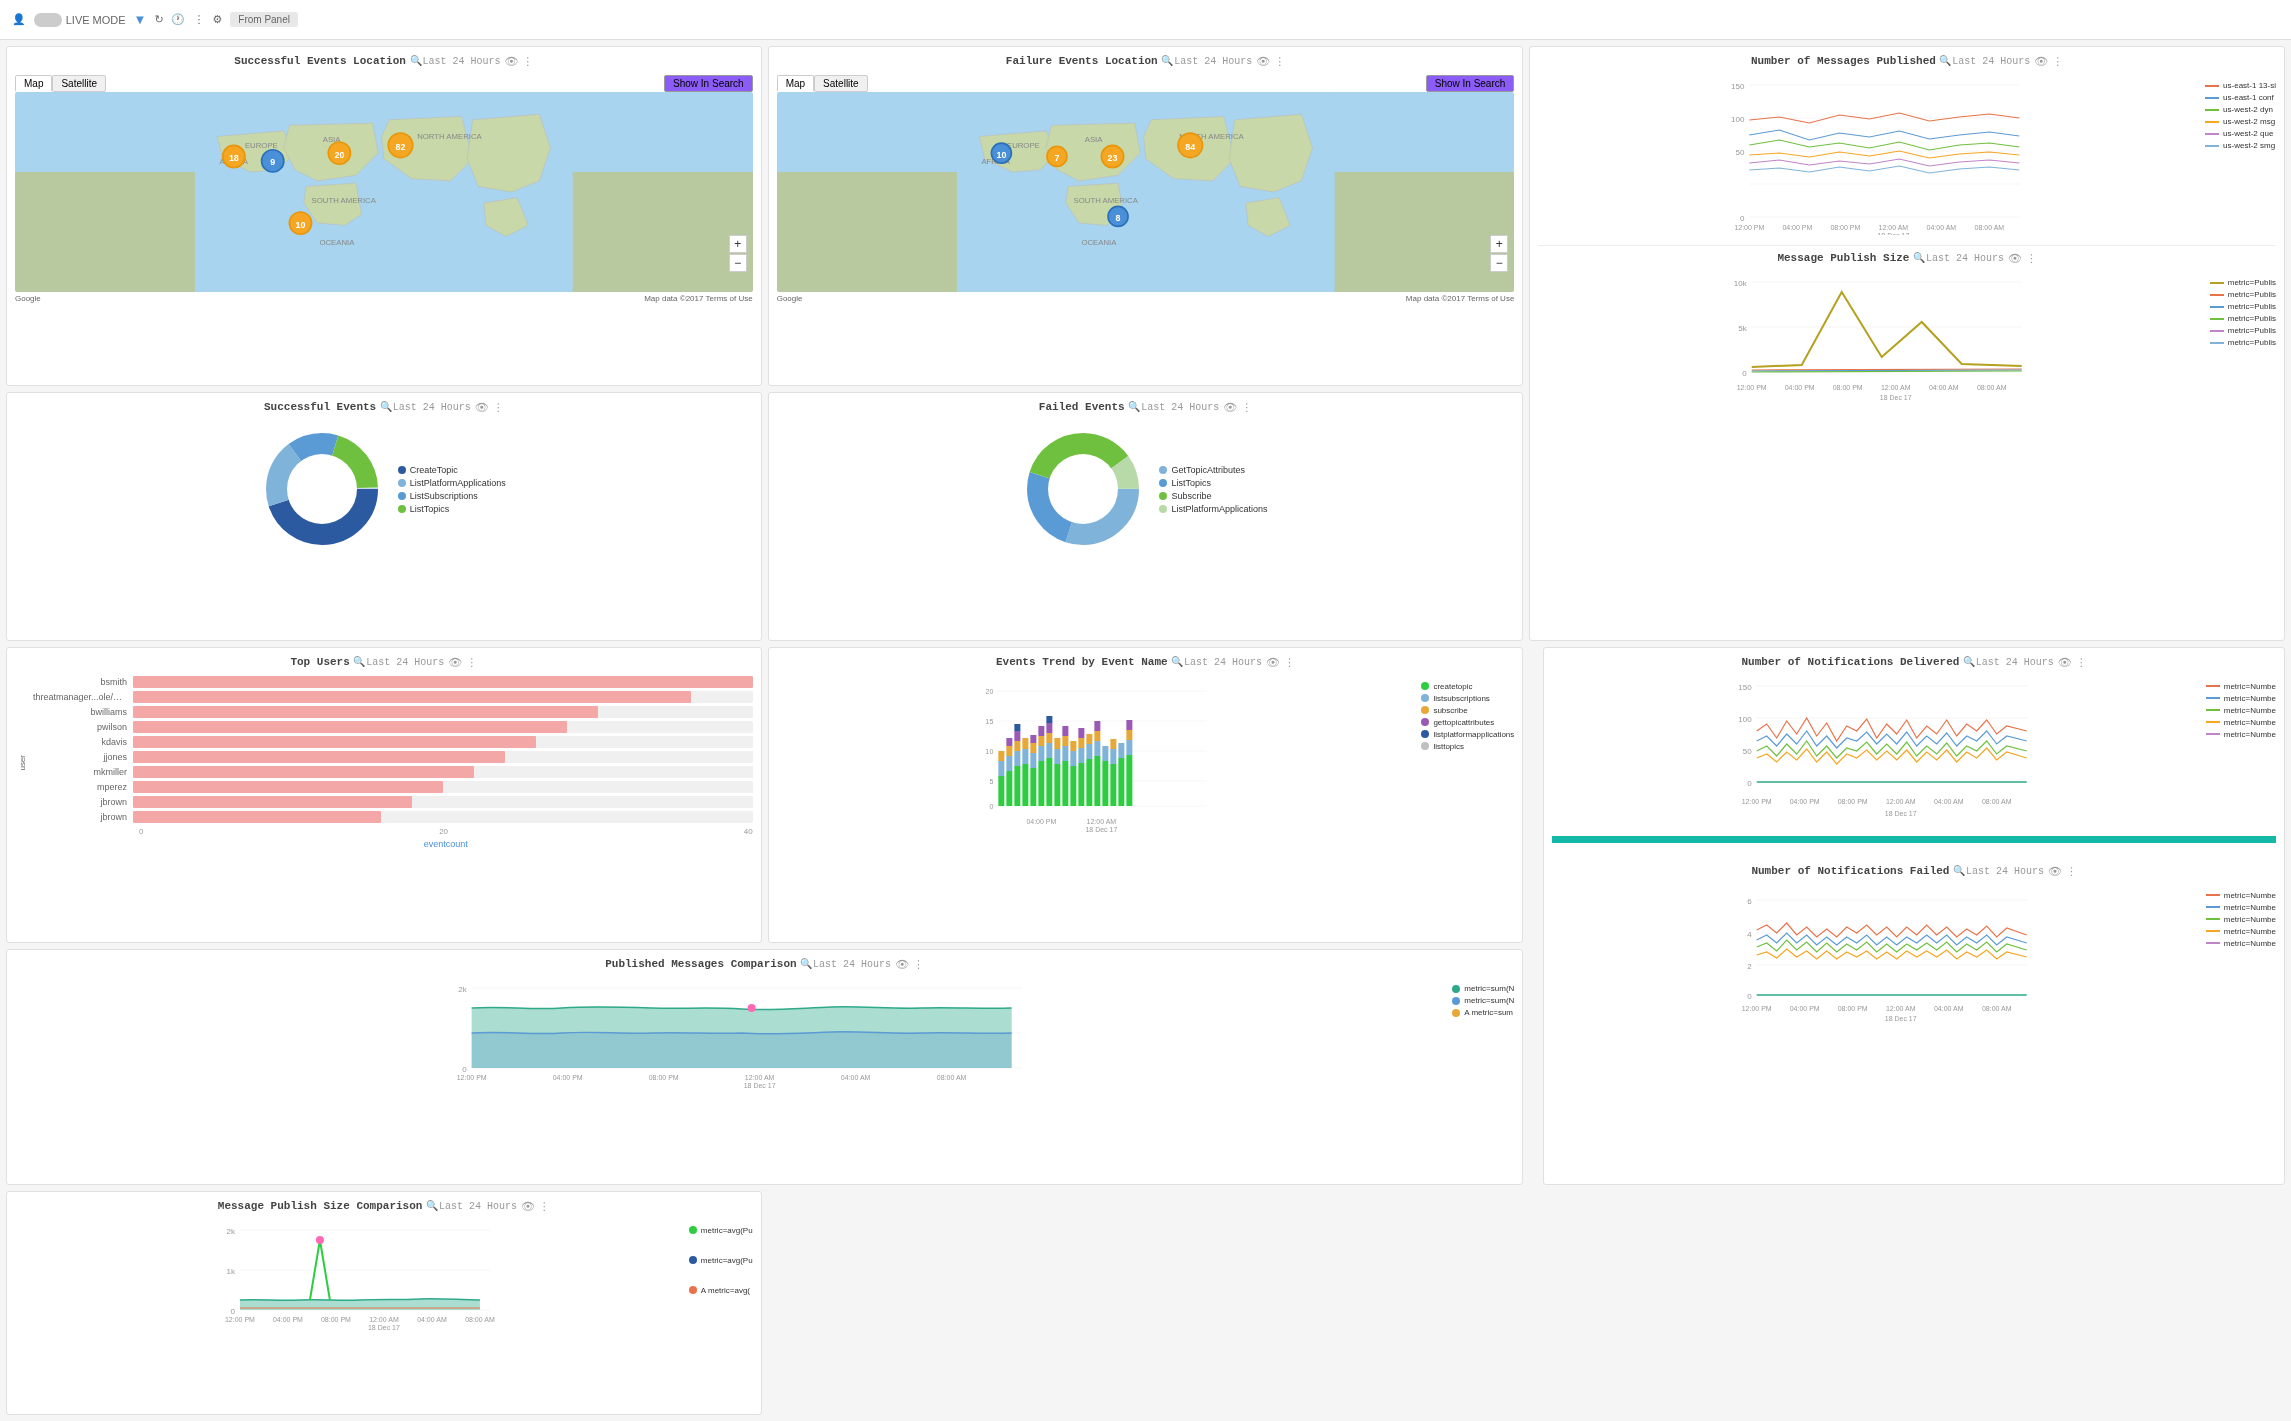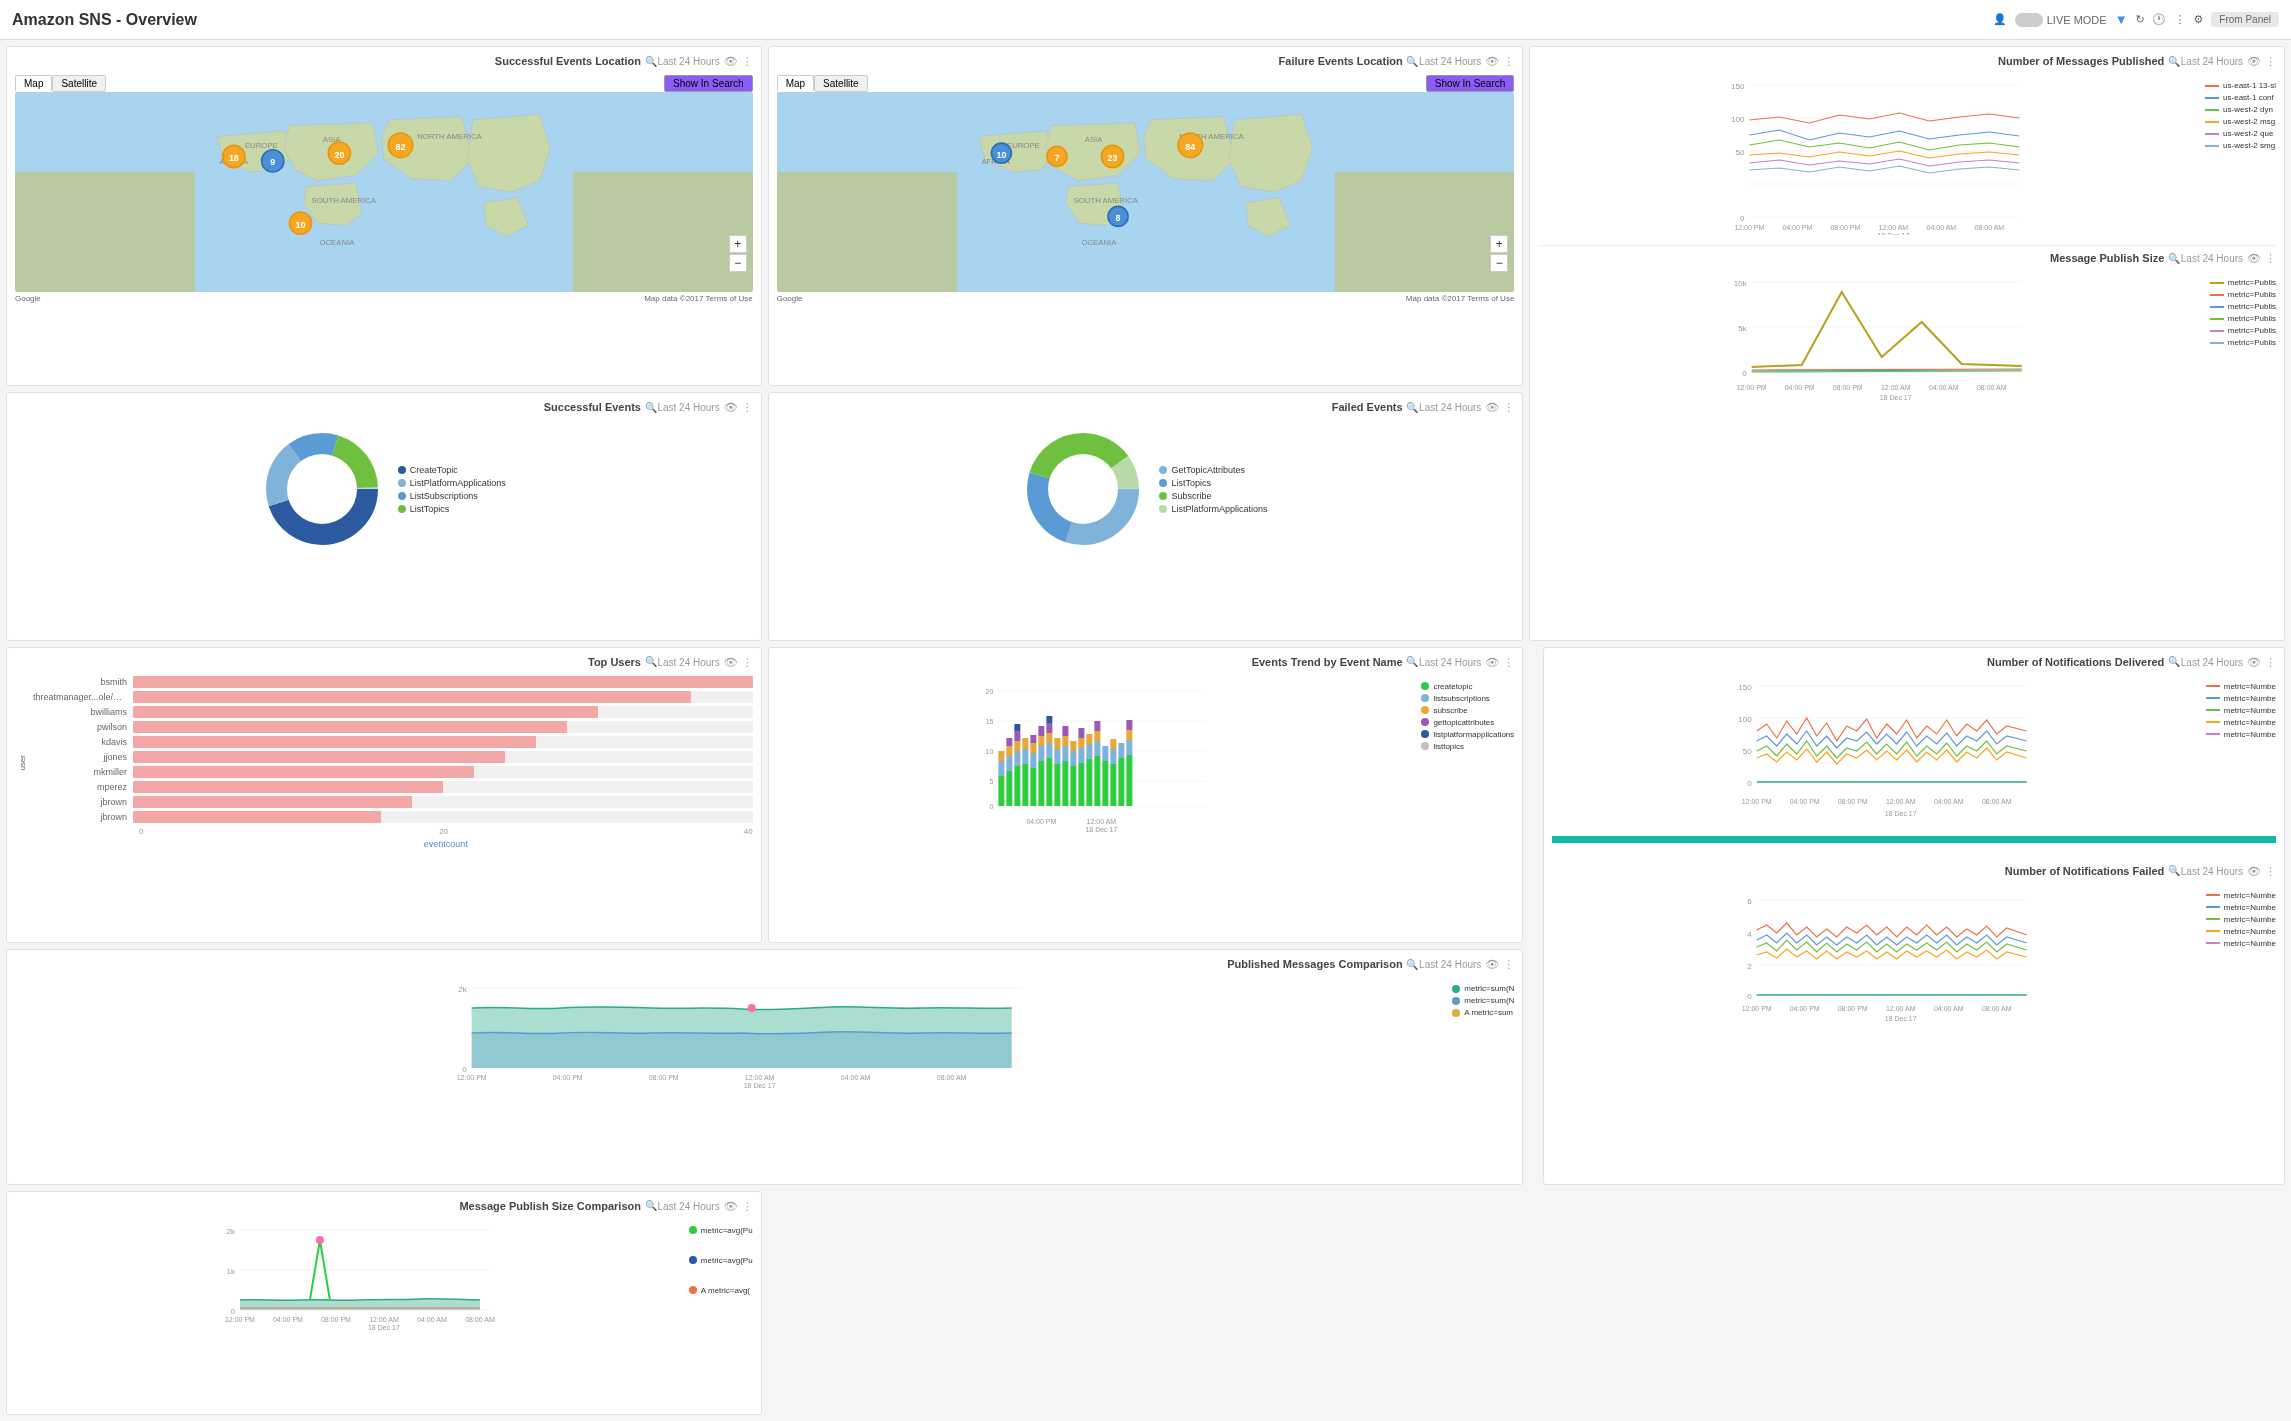--- a/index.html
+++ b/index.html
@@ -7,21 +7,21 @@
     
     .header { display: flex; align-items: center; padding: 6px 12px; background: #fff; border-bottom: 1px solid #ddd; height: 40px; }
     .header-title { font-size: 16px; font-weight: bold; color: #333; flex: 1; }
     .header-controls { display: flex; align-items: center; gap: 8px; font-size: 11px; color: #666; }
     .live-mode-toggle { display: flex; align-items: center; gap: 4px; }
     .toggle-switch { width: 28px; height: 14px; background: #ccc; border-radius: 7px; position: relative; }
     .from-panel { background: #e8e8e8; padding: 2px 8px; border-radius: 3px; font-size: 10px; }
     
     .panel { background: #fff; border: 1px solid #e0e0e0; border-radius: 3px; padding: 8px; position: relative; }
     .panel-title { font-size: 11px; font-weight: bold; color: #444; margin-bottom: 4px; display: flex; align-items: center; gap: 4px; }
-    .panel-header { display: flex; justify-content: flex-end; align-items: flex-start; margin-bottom: 4px; }
+    .panel-header { display: flex; justify-content: center; align-items: flex-start; margin-bottom: 4px; font-family: Liberation Mono, monospace; }
     .panel-time { font-size: 10px; color: #999; white-space: nowrap; }
     .panel-actions { display: flex; gap: 4px; align-items: center; }
     
     
     .map-panel { position: relative; overflow: hidden; min-height: 220px; }
     .map-bg { width: 100%; height: 200px; background: linear-gradient(180deg, #a8d4f0 0%, #a8d4f0 40%, #b8c9a0 40%, #b8c9a0 100%); position: relative; overflow: hidden; border-radius: 2px; }
     .map-btn-row { display: flex; }
     .map-tab-btn { padding: 2px 8px; font-size: 10px; border: 1px solid #ccc; background: #f0f0f0; cursor: pointer; border-radius: 2px; }
     .map-tab-btn.active { background: #fff; border-bottom: 1px solid #fff; }
     .show-search-btn { padding: 2px 8px; font-size: 10px; border: 1px solid #999; background: #8b5cf6; cursor: pointer; margin-left: auto; border-radius: 2px; }
@@ -44,21 +44,20 @@
     .col-span-2 { grid-column: span 2; }
     
     .grid-container { display: grid; grid-template-columns: repeat(3, 1fr); gap: 6px; padding: 6px; height: calc(100vh - 40px); overflow-y: auto; }
     
     .chart-grid-line { stroke: #e8e8e8; stroke-width: 0.5; }
   </style>
 </head>
 <body>
 
 <div class="header">
-  <span class="header-title">Amazon SNS - Overview</span>
   <div class="header-controls">
     <span style="color:#999">👤</span>
     <div class="live-mode-toggle">
       <div class="toggle-switch"></div>
       <span>LIVE MODE</span>
     </div>
     <span style="color:#4a90d9;font-size:13px">▼</span>
     <span style="color:#666">↻</span>
     <span style="color:#666">🕐</span>
     <span style="color:#666">⋮</span>

